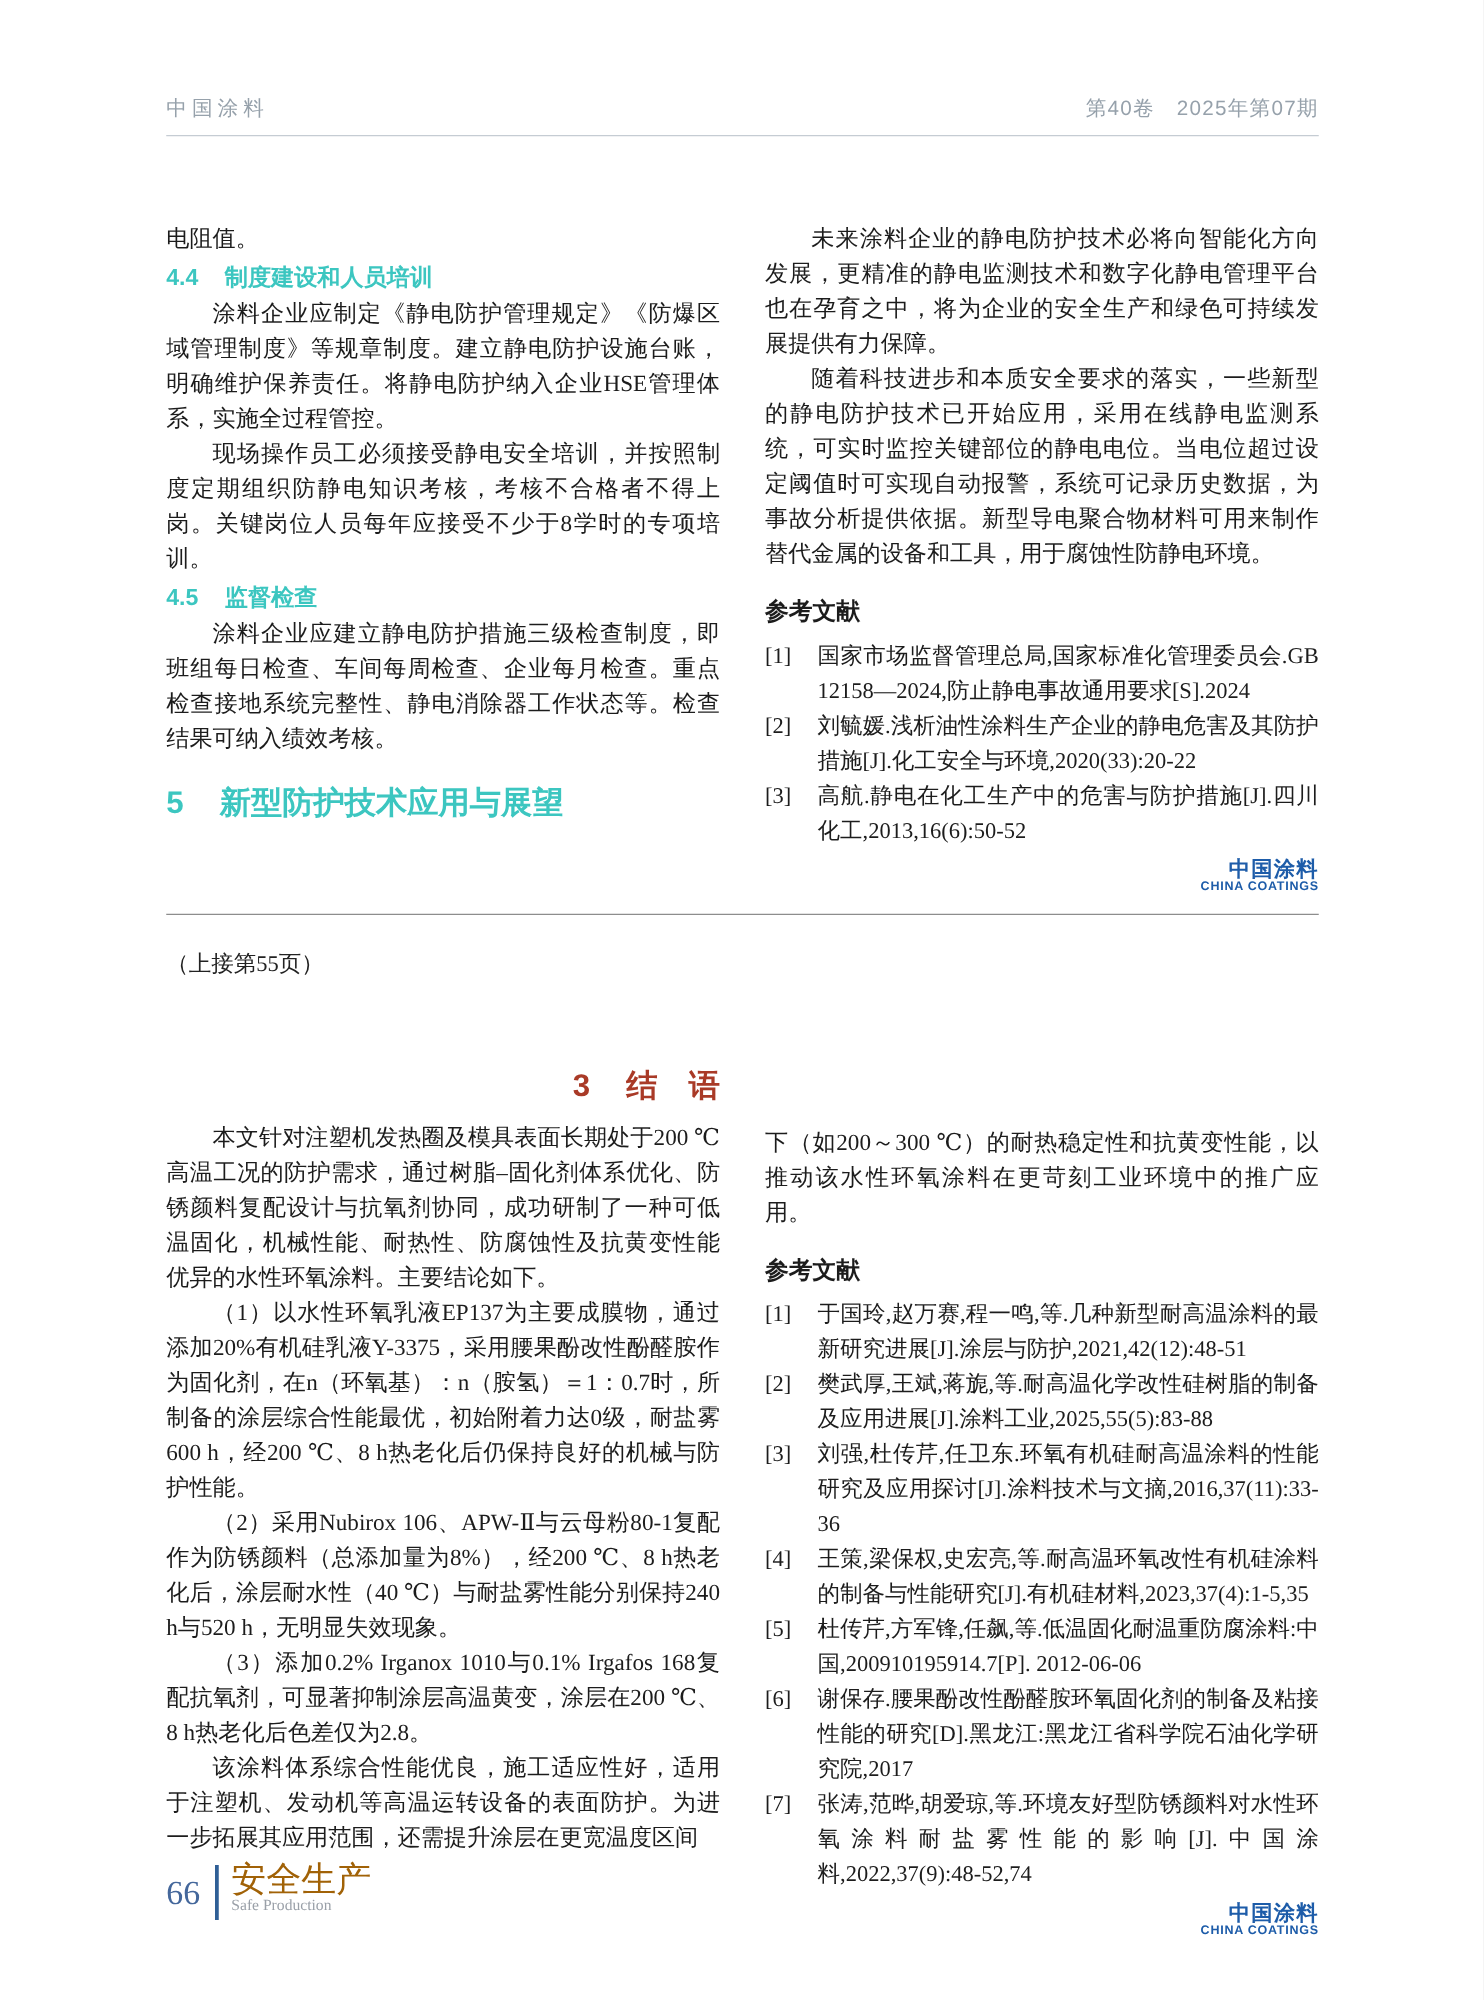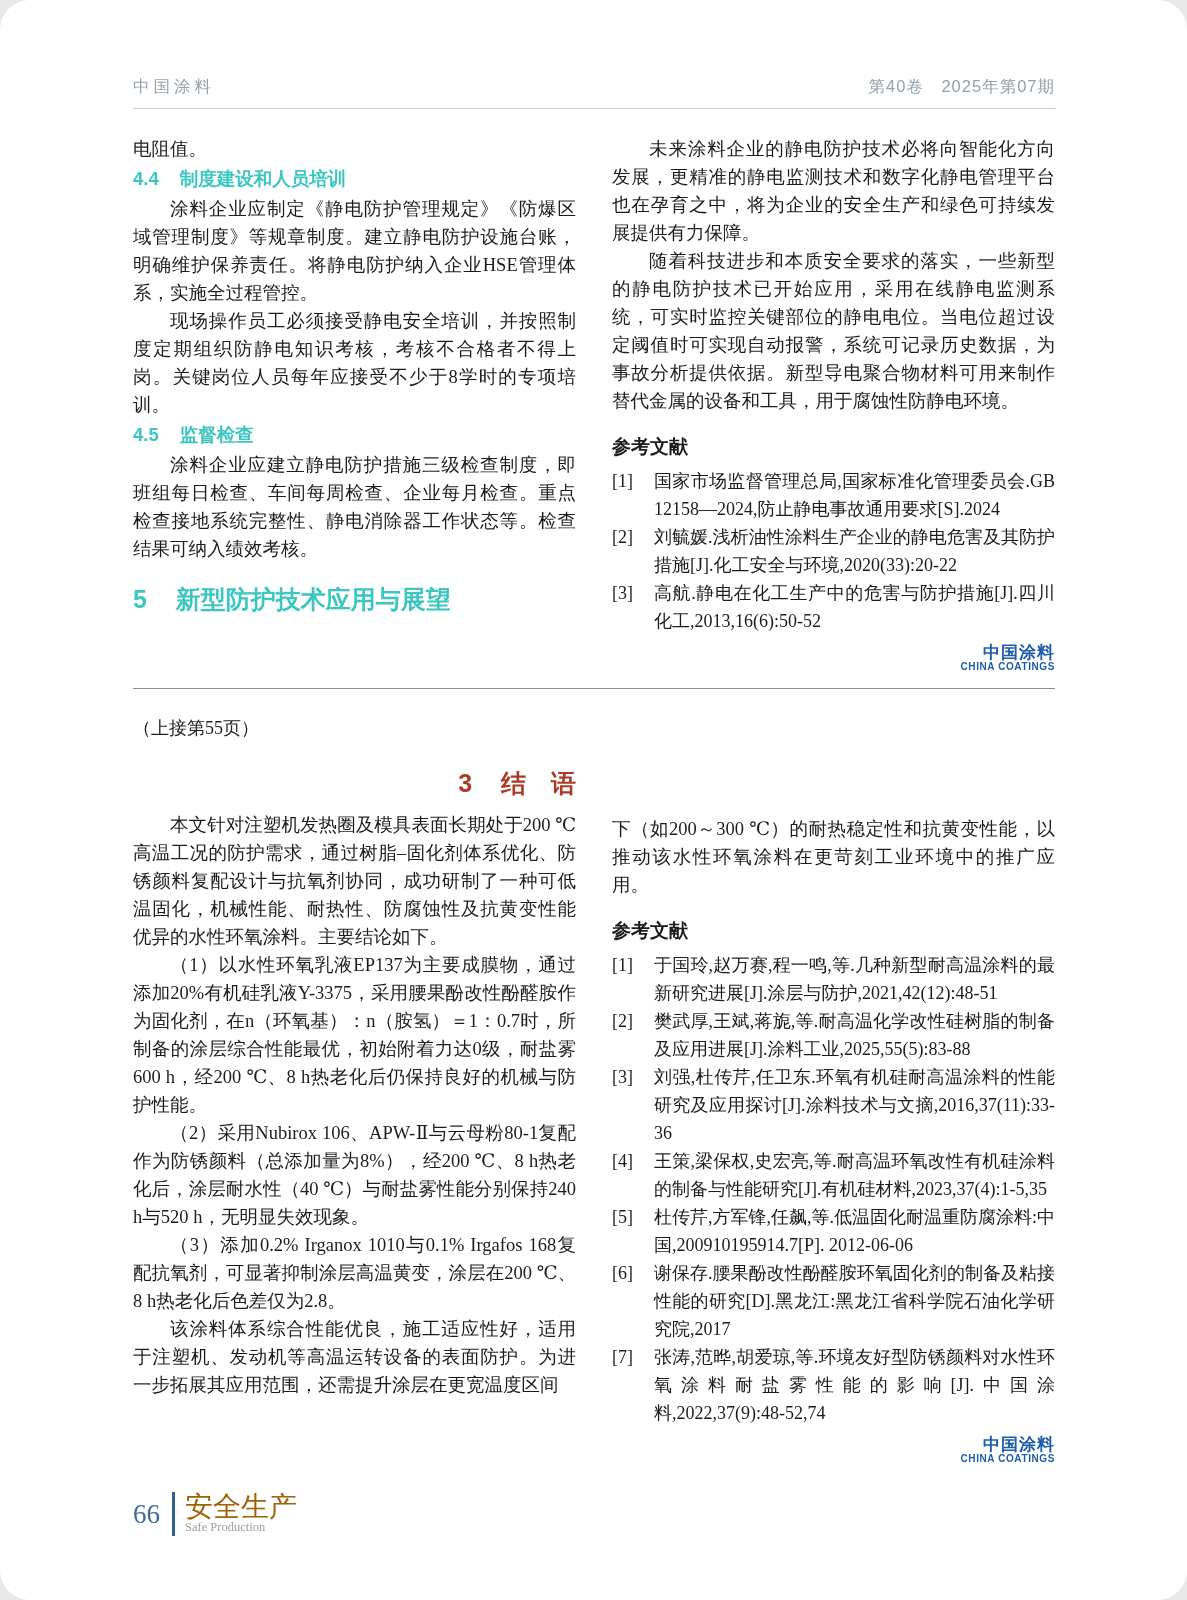--- a/index.html
+++ b/index.html
@@ -7,38 +7,37 @@
   .page {
     position: relative;
     width: 1187px;
     height: 1600px;
     background: #ffffff;
     margin: 0 auto;
     padding: 76px 132px 0 133px;
     overflow: hidden;
     font-family: "Liberation Serif", "DejaVu Serif", serif;
     color: #1c1c1c;
-    border-radius: 30px;
   }
   
   .page-header {
     display: flex;
     justify-content: space-between;
     align-items: flex-end;
     padding-bottom: 10px;
     border-bottom: 1px solid #c5ccd3;
     font-family: "Liberation Sans", "DejaVu Sans", sans-serif;
     font-size: 16.5px;
     color: #96a1ab;
   }
   .journal-name { letter-spacing: 4px; }
   .issue-info { letter-spacing: 1px; }
   
   .article-row { display: flex; gap: 36px; margin-top: 26px; }
-  .col { flex: 1 1 0; min-width: 0; }
+  .col { flex: 1 1 0; min-width: 0; margin-top: 43px; }
   .col-offset { padding-top: 48px; }
   
   .body-text {
     font-size: 18.5px;
     line-height: 28px;
     text-align: justify;
     text-indent: 2em;
   }
   .no-indent { text-indent: 0; }
   
@@ -102,21 +101,21 @@
     font-size: 18px;
     line-height: 26px;
     color: #222222;
   }
   
   .page-footer {
     position: absolute;
     left: 133px;
     top: 1492px;
     display: flex;
-    align-items: flex-end;
+    align-items: flex-start;
   }
   .page-num {
     font-size: 27px;
     color: #44679b;
     margin-right: 12px;
     line-height: 44px;
   }
   .footer-bar { width: 3px; height: 44px; background: #2f5f96; margin-right: 10px; }
   .footer-cn {
     font-family: "Liberation Sans", "DejaVu Sans", sans-serif;

